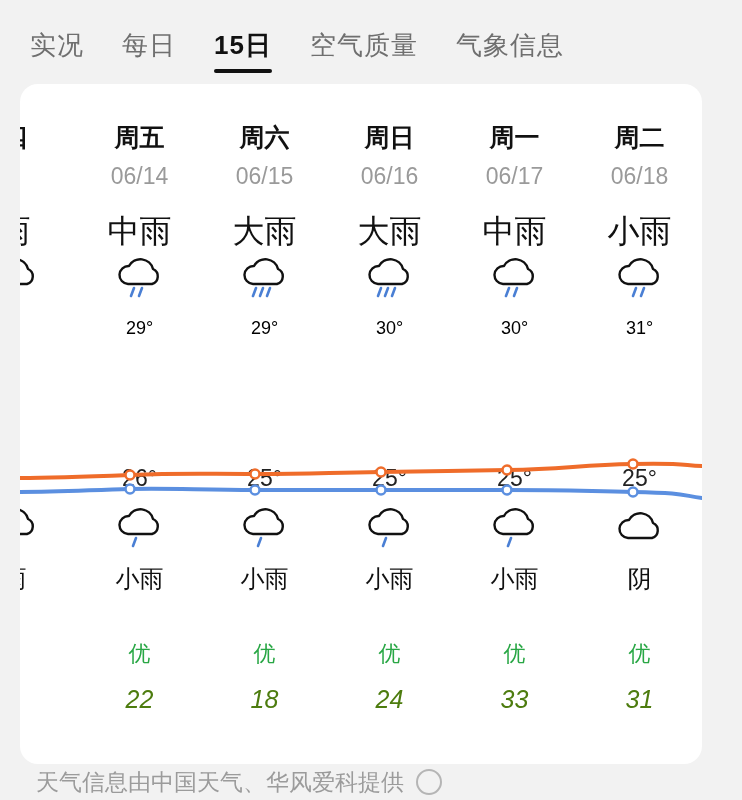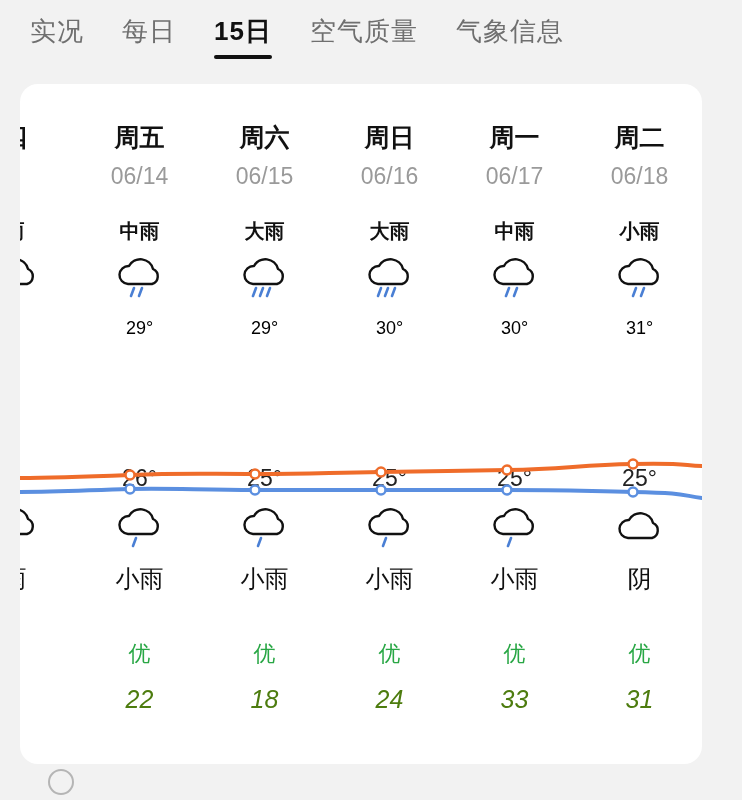--- a/index.html
+++ b/index.html
@@ -20,21 +20,21 @@
     display: flex;
     align-items: flex-start;
     height: 70px;
     padding: 0 30px;
     box-sizing: border-box;
     background: #f2f2f2;
   }
   .tab {
     flex: 0 0 auto;
     position: relative;
-    padding: 14px 0 0 0;
+    padding: 28px 0 0 0;
     margin-right: 38px;
     font-size: 26px;
     color: #6f6f6f;
     letter-spacing: 1px;
     white-space: nowrap;
   }
   .tab:last-child { margin-right: 7px; }
   .tab.active {
     color: #111;
     font-weight: bold;
@@ -94,23 +94,23 @@
   }
   .c-date {
     margin-top: 10px;
     font-size: 23px;
     color: #9a9a9a;
     height: 28px;
     line-height: 28px;
   }
   .c-dcond {
     margin-top: 26px;
-    font-size: 20px;
+    font-size: 32px;
     color: #111;
-    font-weight: bold;
+    font-weight: normal;
     height: 30px;
     line-height: 30px;
   }
   .c-dicon {
     margin-top: 10px;
     height: 46px;
   }
   .c-high {
     margin-top: 12px;
     font-size: 18px;
@@ -382,14 +382,15 @@
     <circle cx="613" cy="12" r="4.5" fill="#fff" stroke="#ef6c2a" stroke-width="2.5"></circle>
     <circle cx="110" cy="37" r="4.5" fill="#fff" stroke="#5b8fe0" stroke-width="2.5"></circle>
     <circle cx="235" cy="38" r="4.5" fill="#fff" stroke="#5b8fe0" stroke-width="2.5"></circle>
     <circle cx="361" cy="38" r="4.5" fill="#fff" stroke="#5b8fe0" stroke-width="2.5"></circle>
     <circle cx="487" cy="38" r="4.5" fill="#fff" stroke="#5b8fe0" stroke-width="2.5"></circle>
     <circle cx="613" cy="40" r="4.5" fill="#fff" stroke="#5b8fe0" stroke-width="2.5"></circle>
   </svg>
 </div>
 
 <div class="footer">
+  <span>天气信息由中国天气、华风爱科提供</span>
   <span class="circle"></span>
 </div>
 
 </body></html>

